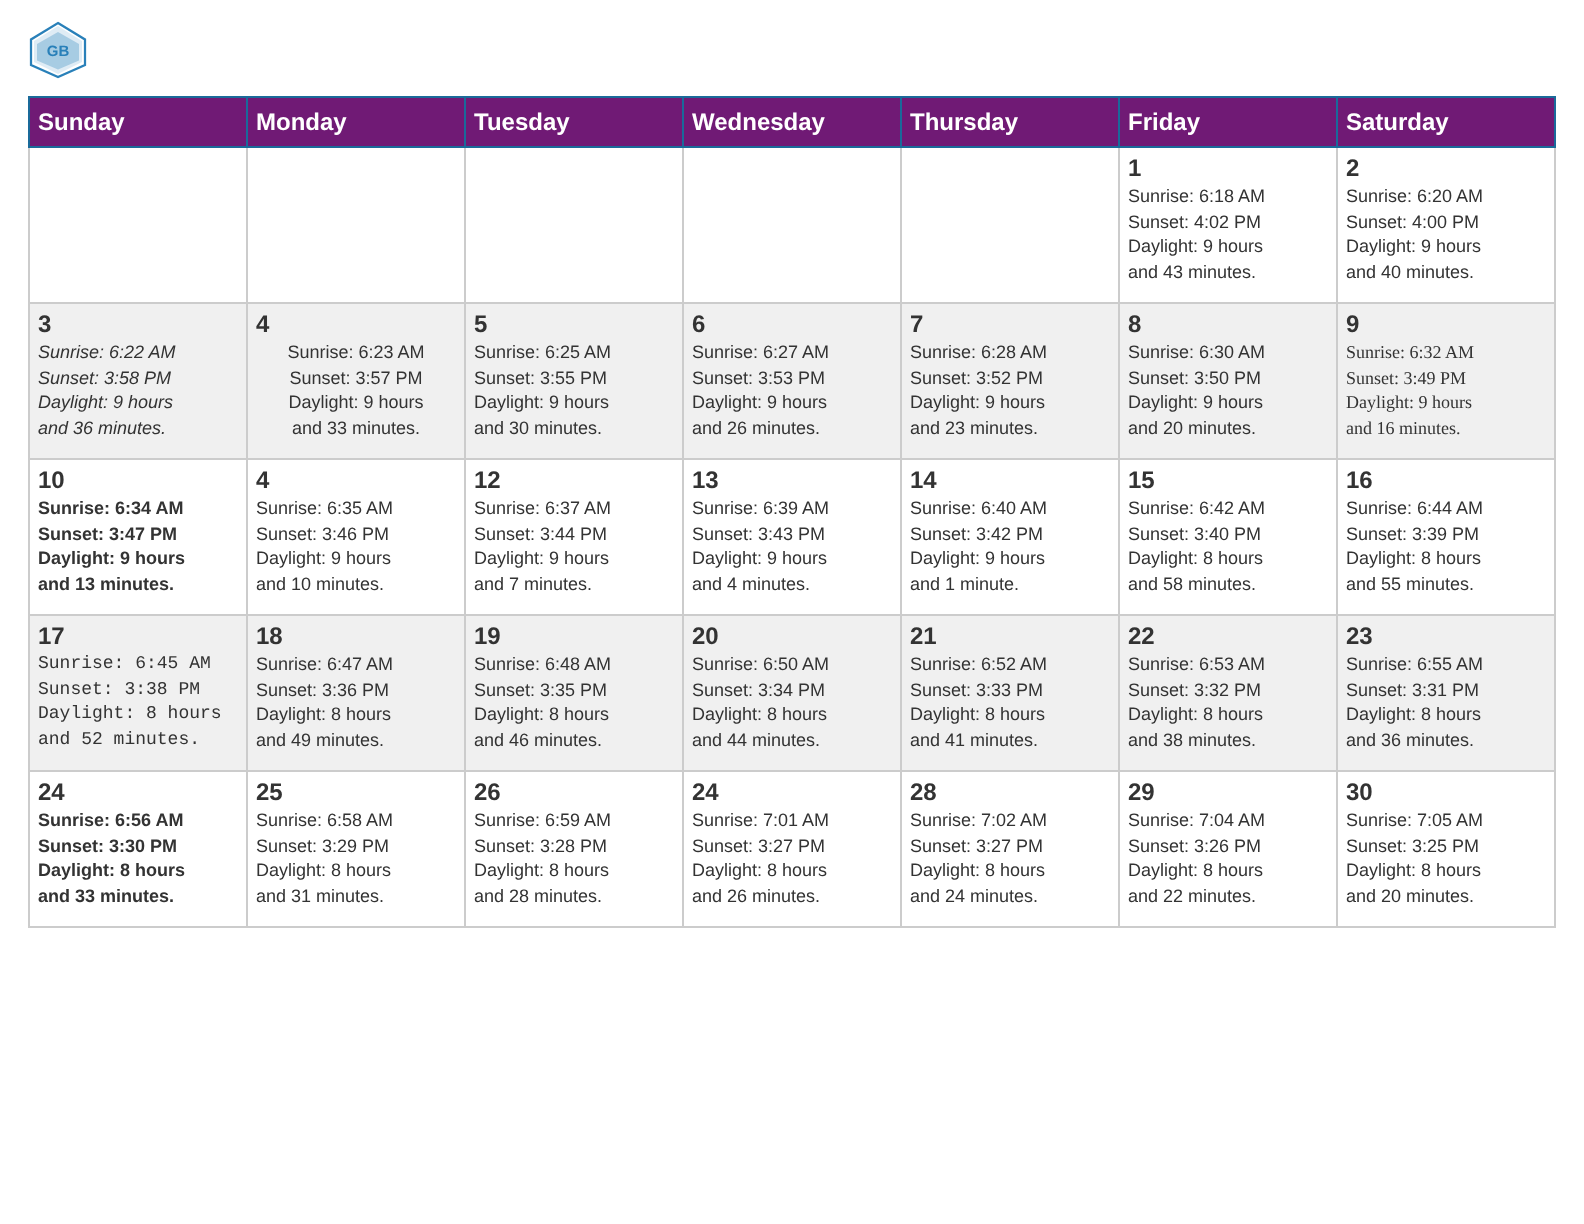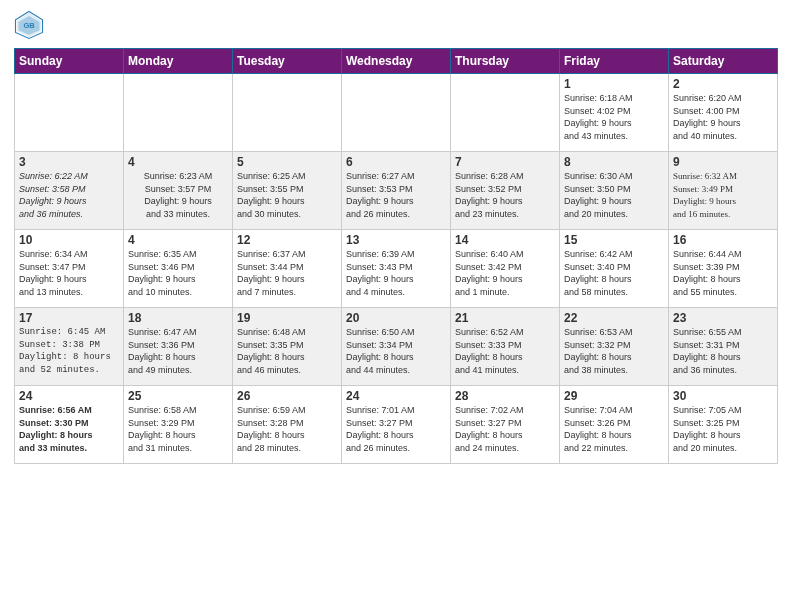--- a/index.html
+++ b/index.html
@@ -206,21 +206,21 @@
             <span class="day-num">9</span>
             <div class="day-info" style="white-space: pre-line; font-family: Liberation Serif, serif;">Sunrise: 6:32 AM
 Sunset: 3:49 PM
 Daylight: 9 hours
 and 16 minutes.</div>
           </td>
         </tr>
         <tr>
           <td>
             <span class="day-num">10</span>
-            <div class="day-info" style="white-space: pre-line;">Sunrise: 6:34 AM
+            <div class="day-info" style="white-space: pre-line; font-weight: bold;">Sunrise: 6:34 AM
 Sunset: 3:47 PM
 Daylight: 9 hours
 and 13 minutes.</div>
           </td>
           <td>
             <span class="day-num">4</span>
             <div class="day-info" style="white-space: pre-line;">Sunrise: 6:35 AM
 Sunset: 3:46 PM
 Daylight: 9 hours
 and 10 minutes.</div>

